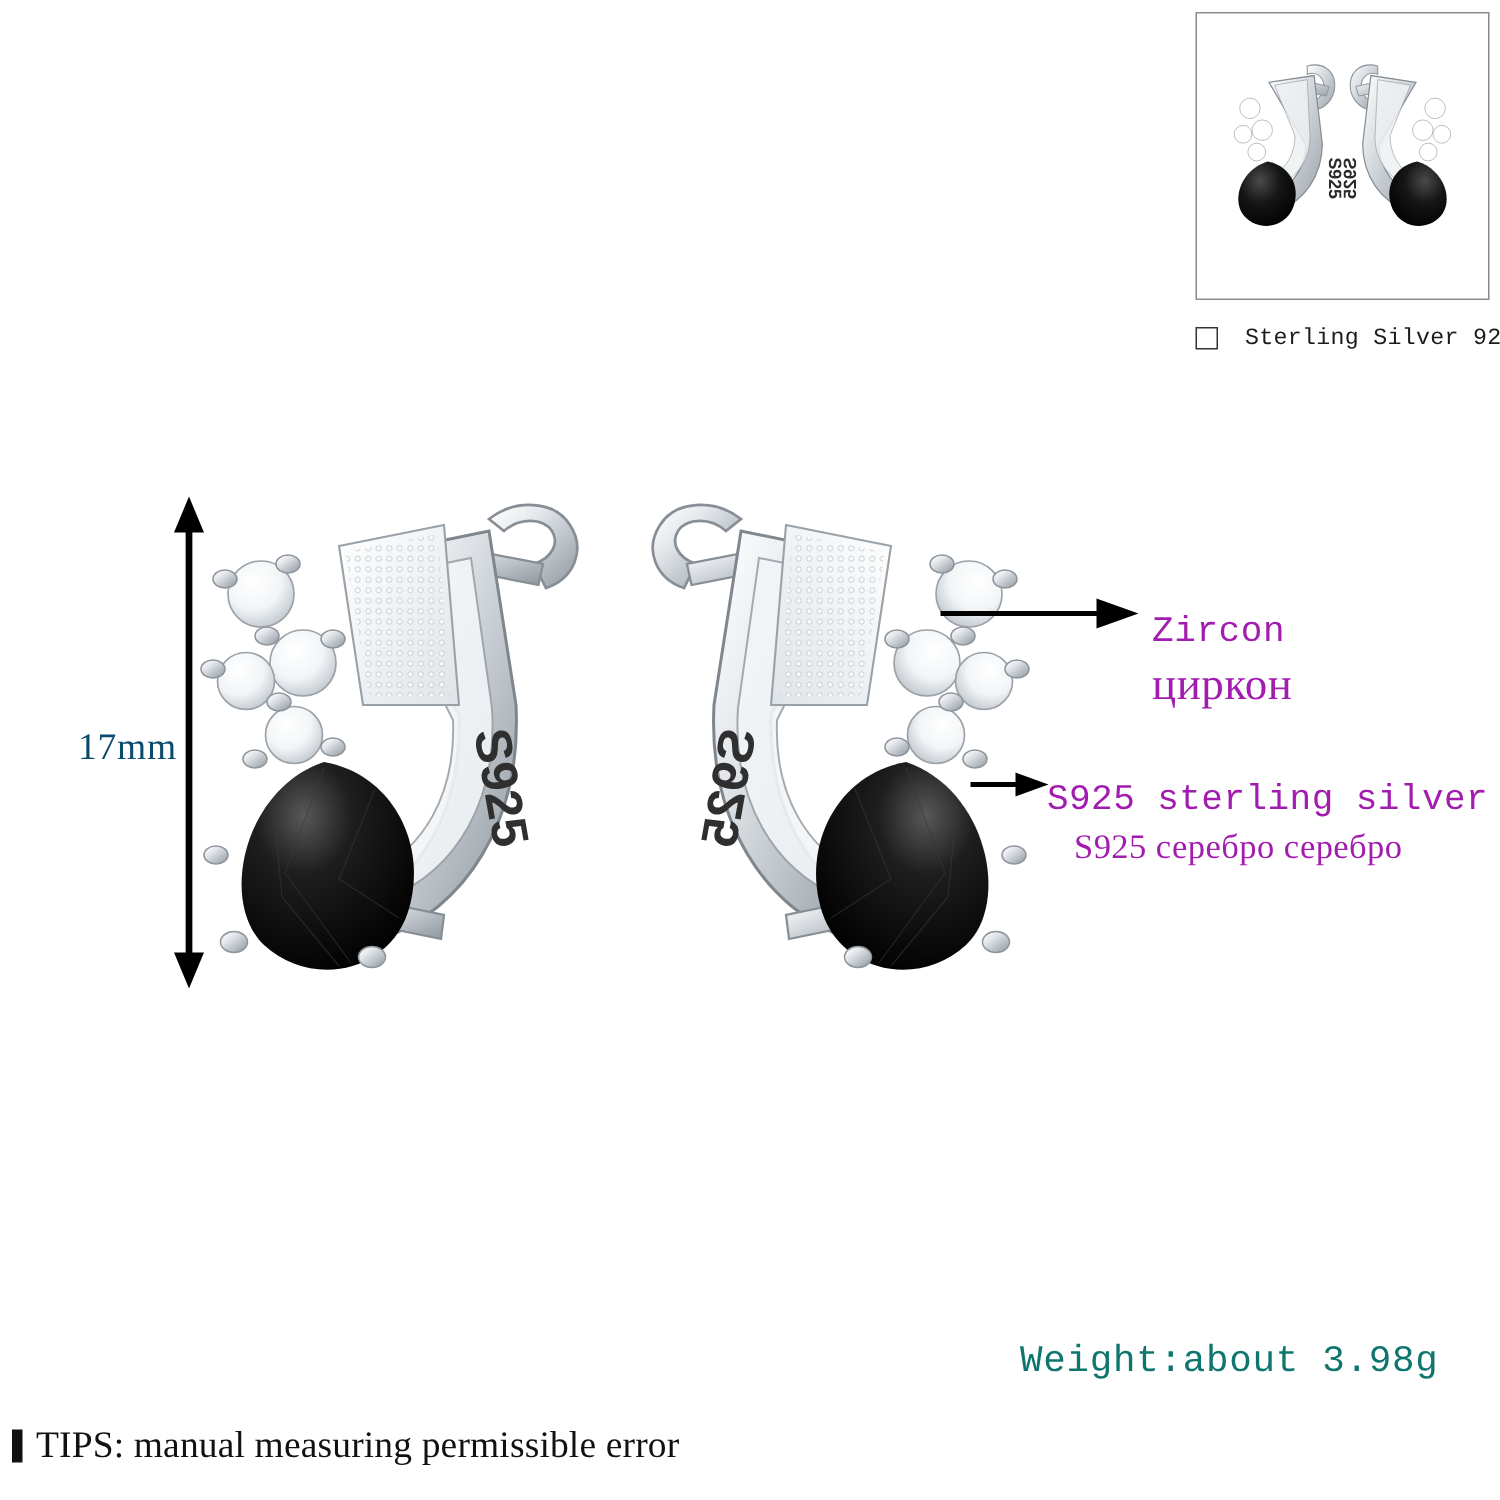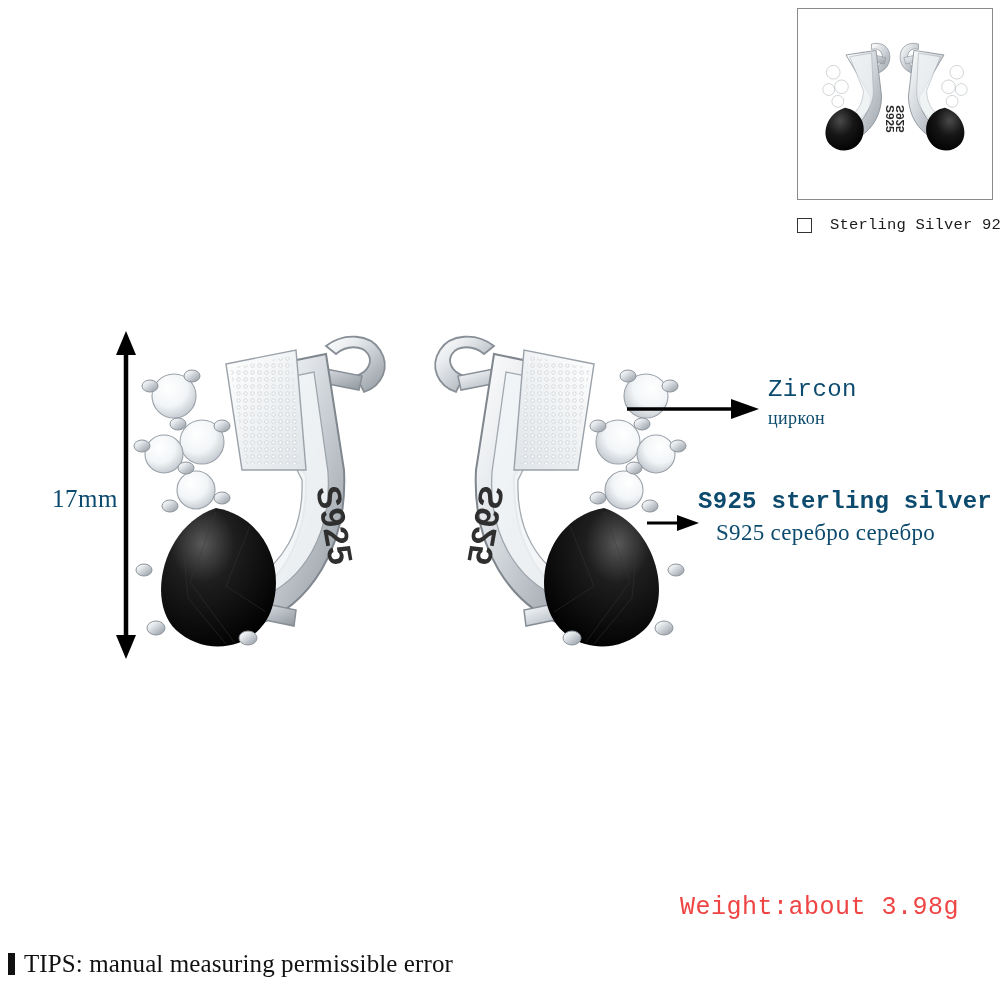--- a/index.html
+++ b/index.html
@@ -65,42 +65,43 @@
 
   
   #product-stage {
     left: 130px; top: 320px;
     width: 560px; height: 350px;
   }
 
   
   .callout {
     font-family: "Liberation Mono", monospace;
-    color: #0c4a6e;
+    color: #a21caf;
+    margin-top: 32px;
   }
   #callout-zircon { left: 768px; top: 376px; }
   #callout-zircon .line1 { font-size: 24px; letter-spacing: .4px; }
   #callout-zircon .line2 {
-    font-size: 18px; letter-spacing: .4px; margin-top: 5px;
+    font-size: 30px; letter-spacing: .4px; margin-top: 5px;
     font-family: "Liberation Serif", serif;
   }
   #callout-silver { left: 698px; top: 488px; }
-  #callout-silver .line1 { font-size: 24px; letter-spacing: .3px; font-weight: bold; }
+  #callout-silver .line1 { font-size: 24px; letter-spacing: .3px; }
   #callout-silver .line2 {
     font-size: 23px; letter-spacing: .3px; margin-top: 5px; margin-left: 18px;
     font-family: "Liberation Serif", serif;
   }
 
   
   #weight-line {
     left: 680px; top: 893px;
     font-family: "Liberation Mono", monospace;
     font-size: 25px;
     letter-spacing: .5px;
-    color: #ef4444;
+    color: #0f766e;
   }
   #tips-line {
     left: 8px; top: 950px;
     display: flex; align-items: center;
   }
   #tips-bullet {
     width: 7px; height: 22px;
     background: #111;
     flex: 0 0 auto;
   }

